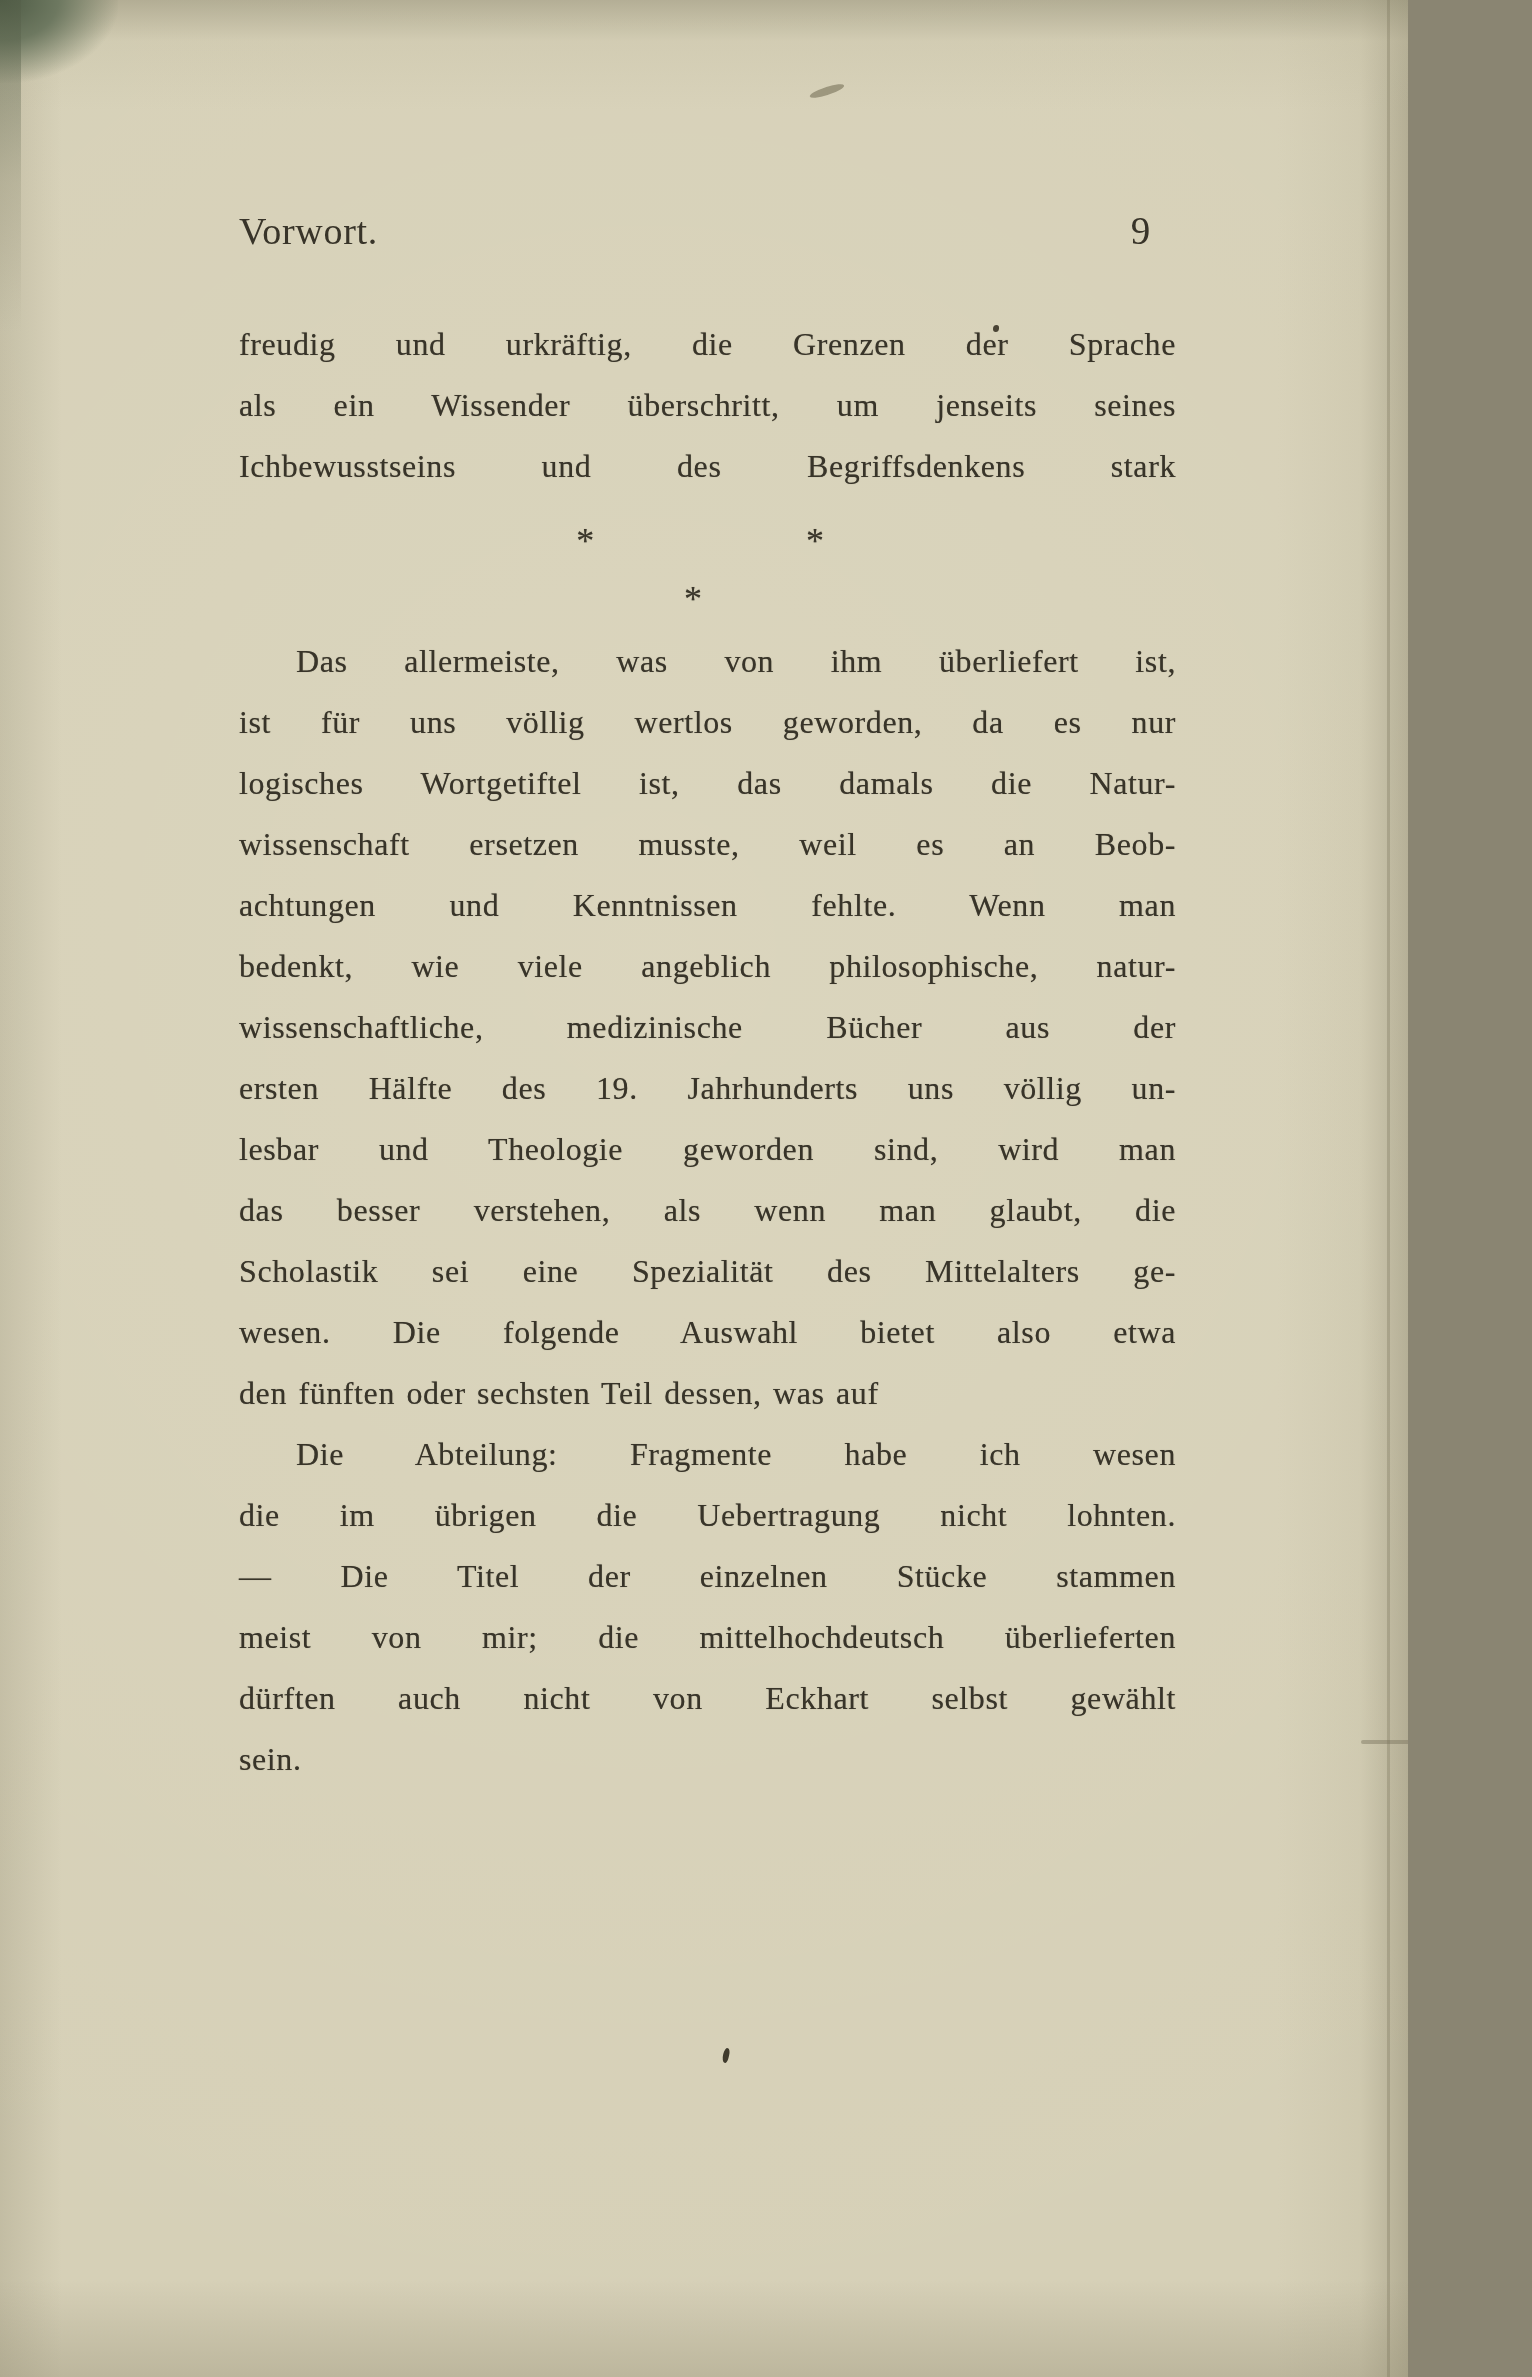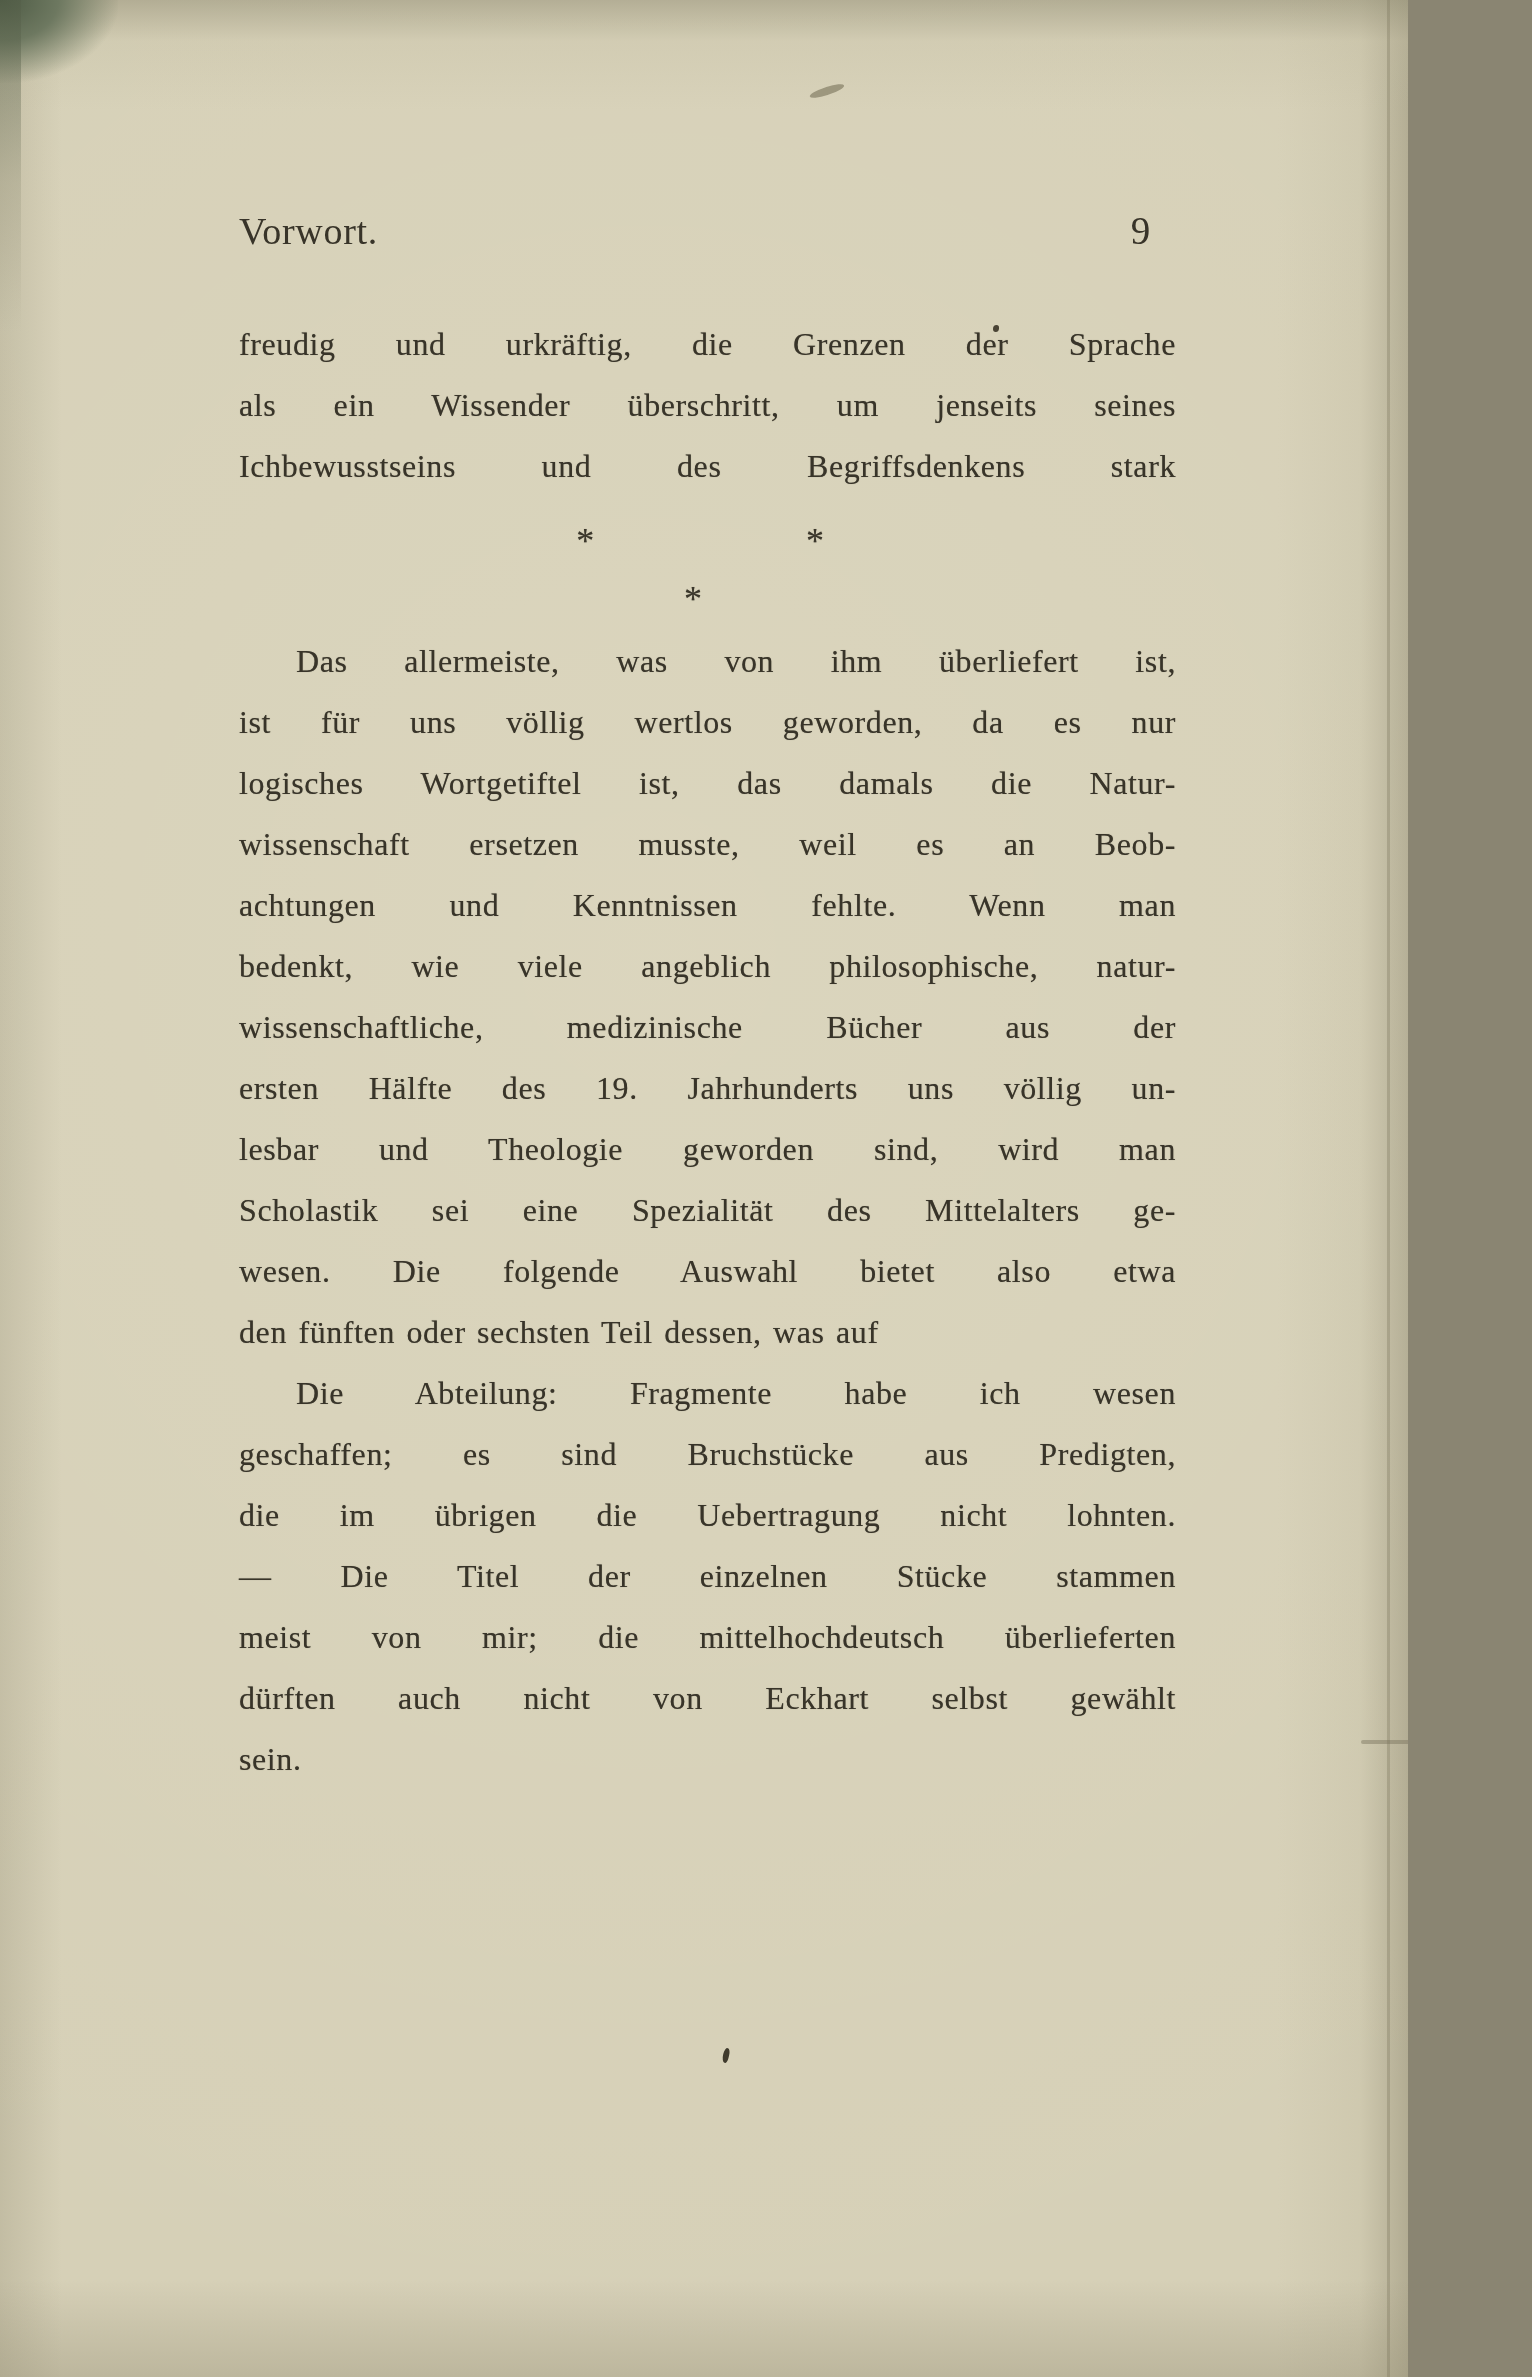--- a/index.html
+++ b/index.html
@@ -142,28 +142,28 @@
     <div class="paragraph indent">
         <div class="line">Das allermeiste, was von ihm überliefert ist,</div>
         <div class="line">ist für uns völlig wertlos geworden, da es nur</div>
         <div class="line">logisches Wortgetiftel ist, das damals die Natur-</div>
         <div class="line">wissenschaft ersetzen musste, weil es an Beob-</div>
         <div class="line">achtungen und Kenntnissen fehlte.  Wenn man</div>
         <div class="line">bedenkt, wie viele angeblich philosophische, natur-</div>
         <div class="line">wissenschaftliche, medizinische Bücher aus der</div>
         <div class="line">ersten Hälfte des 19. Jahrhunderts uns völlig un-</div>
         <div class="line">lesbar und Theologie geworden sind, wird man</div>
+        <div class="line">das besser verstehen, als wenn man glaubt, die</div>
         <div class="line">Scholastik sei eine Spezialität des Mittelalters ge-</div>
         <div class="line">wesen.  Die folgende Auswahl bietet also etwa</div>
         <div class="line">den fünften oder sechsten Teil dessen, was auf</div>
       </div>
 
     <div class="paragraph indent">
         <div class="line">Die Abteilung: Fragmente habe ich wesen</div>
-        <div class="line">geschaffen; es sind Bruchstücke aus Predigten,</div>
         <div class="line">die im übrigen die Uebertragung nicht lohnten.</div>
         <div class="line">— Die Titel der einzelnen Stücke stammen</div>
         <div class="line">meist von mir; die mittelhochdeutsch überlieferten</div>
         <div class="line">dürften auch nicht von Eckhart selbst gewählt</div>
         <div class="line">sein.</div>
       </div>
 
   </div>
 </div>
 

